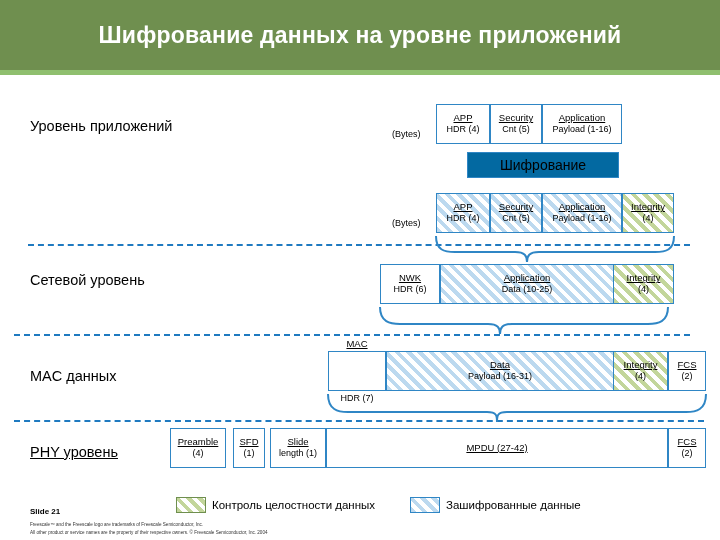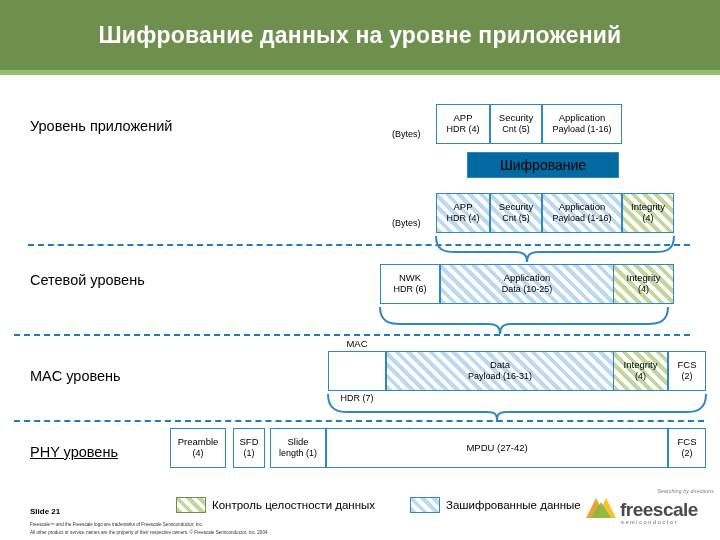--- a/index.html
+++ b/index.html
@@ -32,21 +32,21 @@
   }
 
   
   .box{
     position:absolute;box-sizing:border-box;
     border:1px solid #2f86c5;
     background:#ffffff;
     display:flex;flex-direction:column;align-items:center;justify-content:center;
     text-align:center;line-height:1.15;
   }
-  .box .l1{font-size:9.5px;color:#000;}
+  .box .l1{font-size:9.5px;color:#000;text-decoration:underline;}
   .box .l2{font-size:9px;color:#000;}
   .box.single .l1{font-size:9.5px;}
   .box.hatch{
     background-image:repeating-linear-gradient(45deg,#bcd9ef 0 4px,#ffffff 4px 8px);
   }
   .box.hatch-green{
     background-image:repeating-linear-gradient(45deg,#c3d69b 0 4px,#ffffff 4px 8px);
   }
 
   .bytes-label{
@@ -105,21 +105,21 @@
 
 <div class="slide">
 
   <div class="title-bar">
     <div class="title">Шифрование данных на уровне приложений</div>
   </div>
   <div class="title-rule"></div>
 
   <div class="layer-label" style="left:30px;top:272px;">Сетевой уровень</div>
   <div class="layer-label" style="left:30px;top:118px;">Уровень приложений</div>
-  <div class="layer-label" style="left:30px;top:368px;">MAC уровень</div>
+  <div class="layer-label" style="left:30px;top:368px;">MAC данных</div>
   <div class="layer-label" style="left:30px;top:444px;text-decoration:underline;">PHY уровень</div>
 
   <div class="bytes-label" style="left:392px;top:129px;">(Bytes)</div>
 
   <div class="box" style="left:436px;top:104px;width:54px;height:40px;">
     <span class="l1">APP</span>
     <span class="l2">HDR (4)</span>
   </div>
   <div class="box" style="left:490px;top:104px;width:52px;height:40px;">
     <span class="l1">Security</span>
@@ -225,24 +225,14 @@
   </div>
   <div class="legend-item" style="left:410px;top:497px;">
     <span class="legend-swatch blue"></span>
     <span class="legend-text">Зашифрованные данные</span>
   </div>
 
   <div class="slide-num" style="left:30px;top:507px;">Slide 21</div>
   <div class="legal" style="left:30px;top:522px;width:420px;">Freescale™ and the Freescale logo are trademarks of Freescale Semiconductor, Inc.</div>
   <div class="legal" style="left:30px;top:530px;width:460px;">All other product or service names are the property of their respective owners. © Freescale Semiconductor, Inc. 2004</div>
 
-  <div class="logo">
-    <div class="tag">Searching by directions</div>
-    <svg class="mark" viewBox="0 0 36 30">
-      <polygon points="2,26 12,6 22,26" fill="#e8a33d"></polygon>
-      <polygon points="12,26 22,6 32,26" fill="#f4c430"></polygon>
-      <polygon points="7,26 17,10 27,26" fill="#7fb842" opacity="0.85"></polygon>
-    </svg>
-    <div class="name">freescale</div>
-    <div class="sub">semiconductor</div>
-  </div>
 
 </div>
 
 </body></html>

